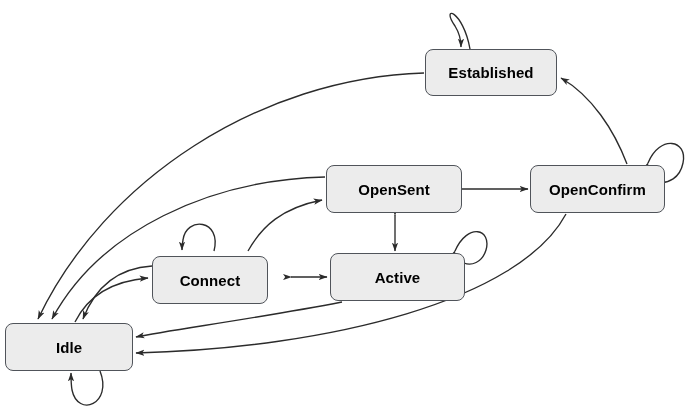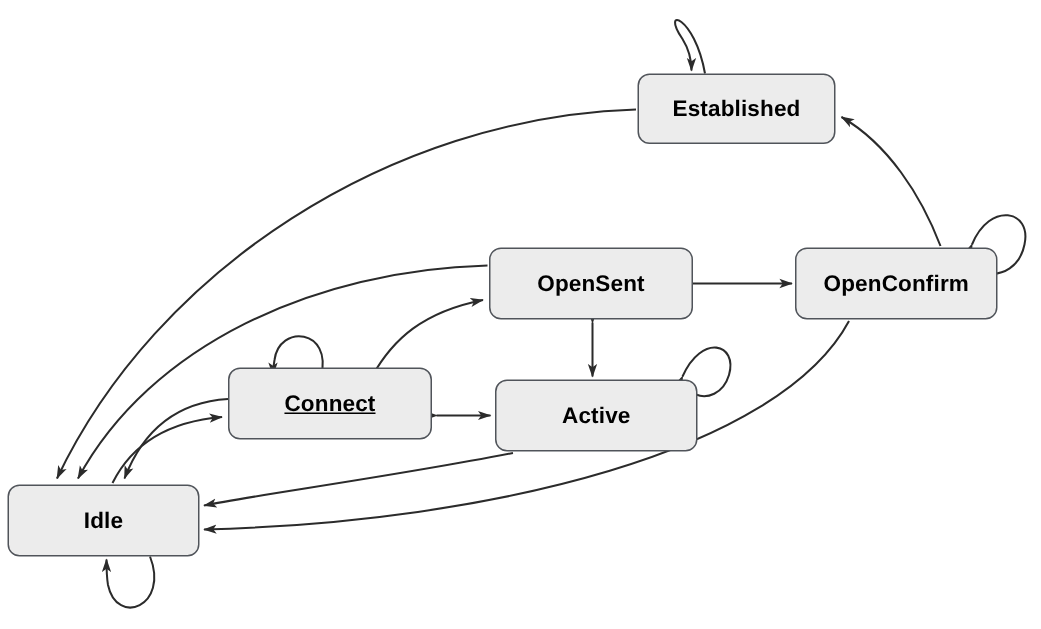--- a/index.html
+++ b/index.html
@@ -72,21 +72,21 @@
   </div>
 
   <div class="node" style="left:326px;top:165px;width:136px;height:48px;">
     <span>OpenSent</span>
   </div>
 
   <div class="node" style="left:530px;top:165px;width:135px;height:48px;">
     <span>OpenConfirm</span>
   </div>
 
-  <div class="node" style="left:152px;top:245px;width:136px;height:48px;text-decoration:underline;">
+  <div class="node" style="left:152px;top:256px;width:116px;height:48px;">
     <span>Connect</span>
   </div>
 
   <div class="node" style="left:5px;top:323px;width:128px;height:48px;">
     <span>Idle</span>
   </div>
 
   <div class="node" style="left:330px;top:253px;width:135px;height:48px;">
     <span>Active</span>
   </div>

